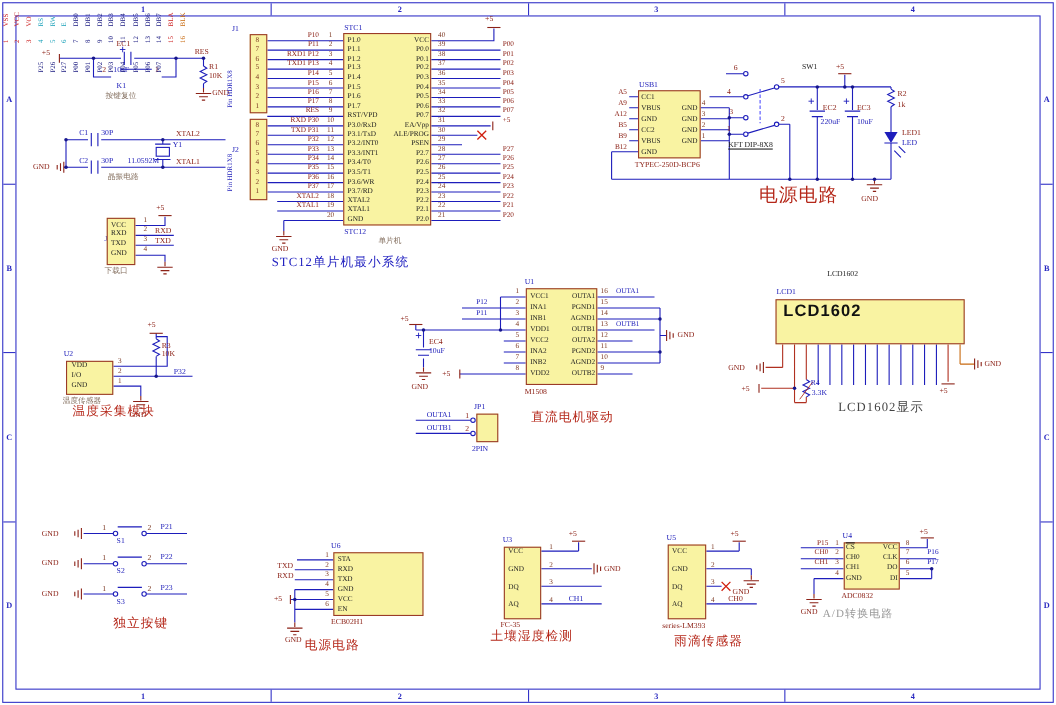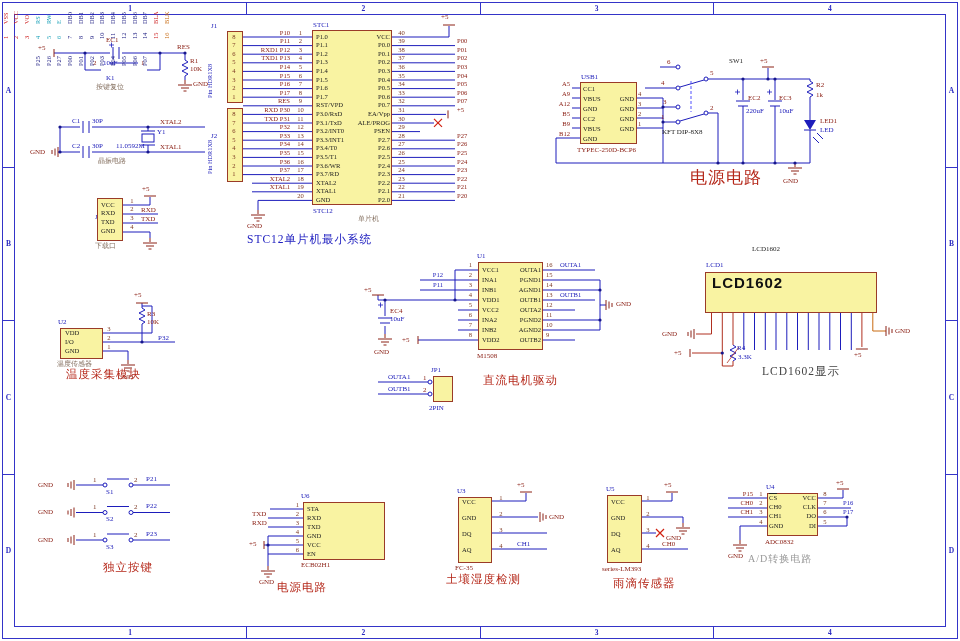--- a/index.html
+++ b/index.html
@@ -523,21 +523,21 @@
       <span class="ln"></span>
       <span class="lno">20</span>
       <span class="lin">GND</span>
       <span class="rin">P2.0</span>
       <span class="rno">21</span>
       <span class="rn">P20</span>
     </div>
     </div>
   <span class="t m" style="left:247px;top:222px;">GND</span>
   <span class="t b" style="left:313px;top:207px;">STC12</span>
-  <span class="t g" style="left:358px;top:215px;">单片机</span>
+  <span class="t g" style="left:344px;top:215px;">单片机</span>
   <span class="t ttlb" style="left:247px;top:235px;">STC12单片机最小系统</span>
 
   <span class="t b" style="left:58px;top:318px;">U2</span>
   <div class="chip" style="left:60px;top:328px;width:43px;height:31px;"></div>
   <div class="rows tp-rows">
 
   <div class="row">
       <span class="pt">VDD</span>
       <span class="pn">3</span>
     </div>
@@ -747,21 +747,21 @@
     </div>
     </div>
   <span class="t m" style="left:577px;top:146px;">TYPEC-250D-BCP6</span>
   <span class="t k" style="left:690px;top:57px;margin-left:39px;">SW1</span>
   <span class="t m" style="left:667px;top:58px;">6</span>
   <span class="t m" style="left:661px;top:79px;">4</span>
   <span class="t m" style="left:663px;top:98px;">3</span>
   <span class="t m" style="left:661px;top:113px;">1</span>
   <span class="t m" style="left:710px;top:69px;">5</span>
   <span class="t m" style="left:710px;top:104px;">2</span>
-  <span class="t k" style="left:662px;top:128px;">KFT DIP-8X8</span>
+  <span class="t k" style="left:662px;top:128px;text-decoration:underline;">KFT DIP-8X8</span>
   <span class="t m" style="left:760px;top:57px;">+5</span>
   <span class="t m" style="left:748px;top:94px;">EC2</span>
   <span class="t b" style="left:746px;top:107px;">220uF</span>
   <span class="t m" style="left:779px;top:94px;">EC3</span>
   <span class="t b" style="left:779px;top:107px;">10uF</span>
   <span class="t m" style="left:816px;top:81px;">R2</span>
   <span class="t m" style="left:816px;top:91px;">1k</span>
   <span class="t m" style="left:820px;top:117px;">LED1</span>
   <span class="t b" style="left:820px;top:126px;">LED</span>
   <span class="t m" style="left:783px;top:177px;">GND</span>

